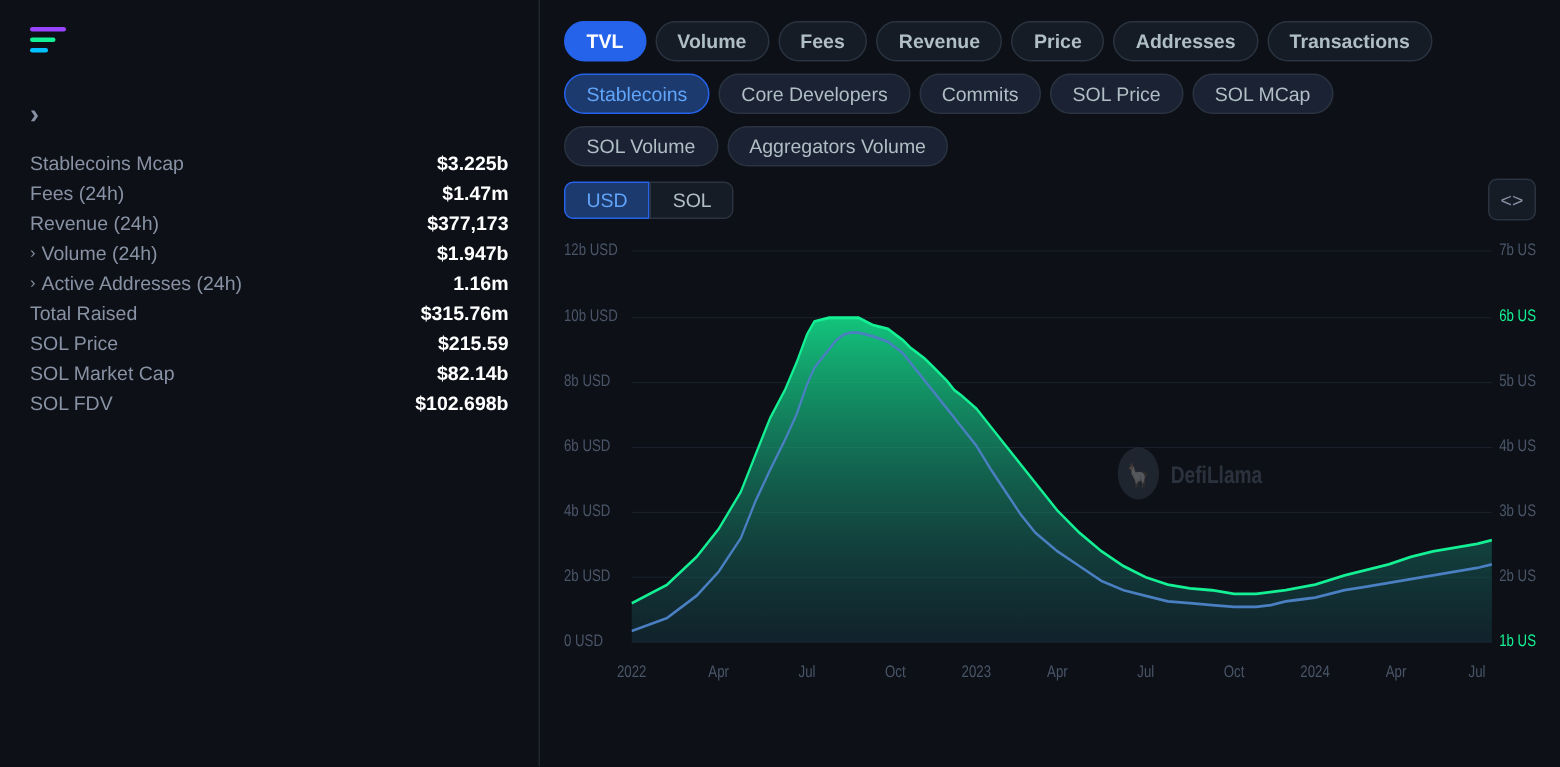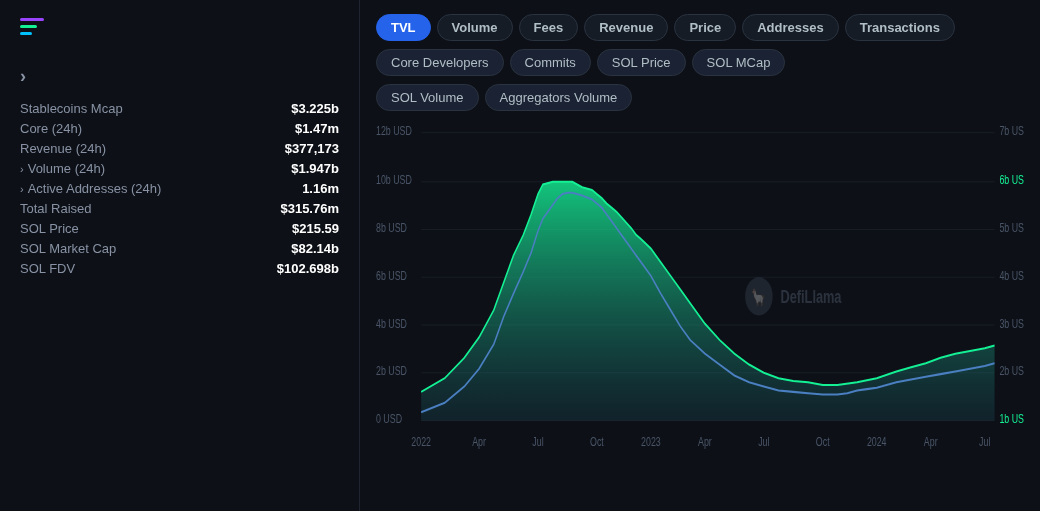--- a/index.html
+++ b/index.html
@@ -219,21 +219,21 @@
     <span class="tvl-arrow">›</span>
     <span></span>
   </div>
 
   <div class="metrics-table">
   <div class="metric-row">
         <span class="metric-label">Stablecoins Mcap</span>
         <span class="metric-value">$3.225b</span>
       </div>
       <div class="metric-row">
-        <span class="metric-label">Core (24h)</span>
+        <span class="metric-label">Fees (24h)</span>
         <span class="metric-value">$1.47m</span>
       </div>
       <div class="metric-row">
         <span class="metric-label">Revenue (24h)</span>
         <span class="metric-value">$377,173</span>
       </div>
       <div class="metric-row">
         <span class="metric-label"><span class="arrow">›</span>Volume (24h)</span>
         <span class="metric-value">$1.947b</span>
       </div>
@@ -264,29 +264,37 @@
   <div class="tab-row">
   <button class="tab-btn active">TVL</button>
       <button class="tab-btn">Volume</button>
       <button class="tab-btn">Fees</button>
       <button class="tab-btn">Revenue</button>
       <button class="tab-btn">Price</button>
       <button class="tab-btn">Addresses</button>
       <button class="tab-btn">Transactions</button>
     </div>
   <div class="sub-tab-row">
+  <button class="sub-tab-btn active">Stablecoins</button>
       <button class="sub-tab-btn">Core Developers</button>
       <button class="sub-tab-btn">Commits</button>
       <button class="sub-tab-btn">SOL Price</button>
       <button class="sub-tab-btn">SOL MCap</button>
     </div>
   <div class="sub-tab-row">
   <button class="sub-tab-btn">SOL Volume</button>
       <button class="sub-tab-btn">Aggregators Volume</button>
     </div>
+  <div class="currency-row-wrapper">
+    <div class="currency-row">
+    <button class="currency-btn active">USD</button>
+        <button class="currency-btn">SOL</button>
+      </div>
+    <div class="embed-btn">&lt;&gt;</div>
+  </div>
 
   <div class="chart-area">
     <svg class="chart-svg" viewBox="0 0 660 280" preserveAspectRatio="none">
       <defs>
         <linearGradient id="fillGrad" x1="0" y1="0" x2="0" y2="1">
           <stop offset="0%" stop-color="#14f195" stop-opacity="0.8"></stop>
           <stop offset="100%" stop-color="#1a4a5a" stop-opacity="0.3"></stop>
         </linearGradient>
         <linearGradient id="fill2Grad" x1="0" y1="0" x2="0" y2="1">
           <stop offset="0%" stop-color="#1a6eb5" stop-opacity="0.6"></stop>

